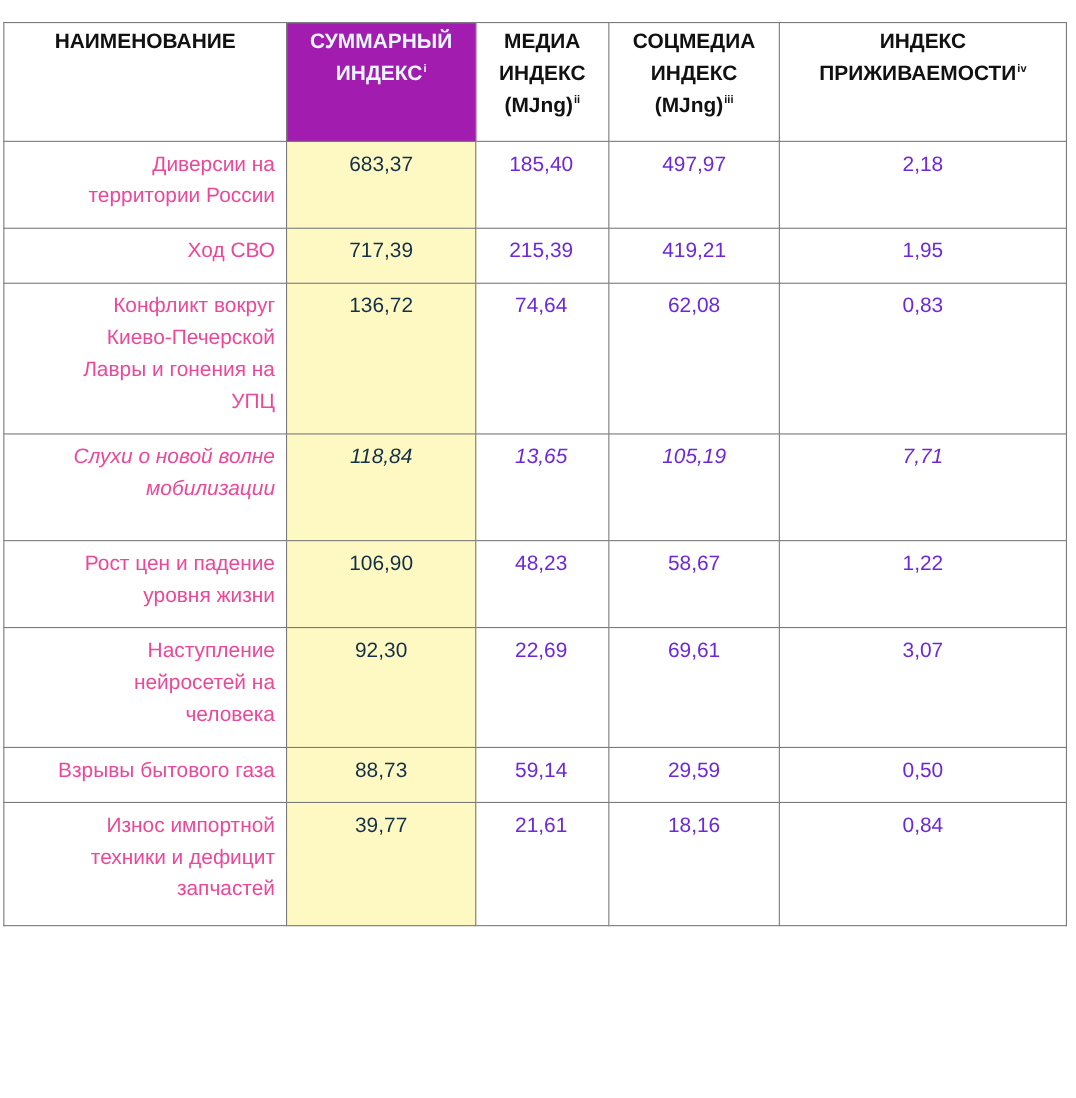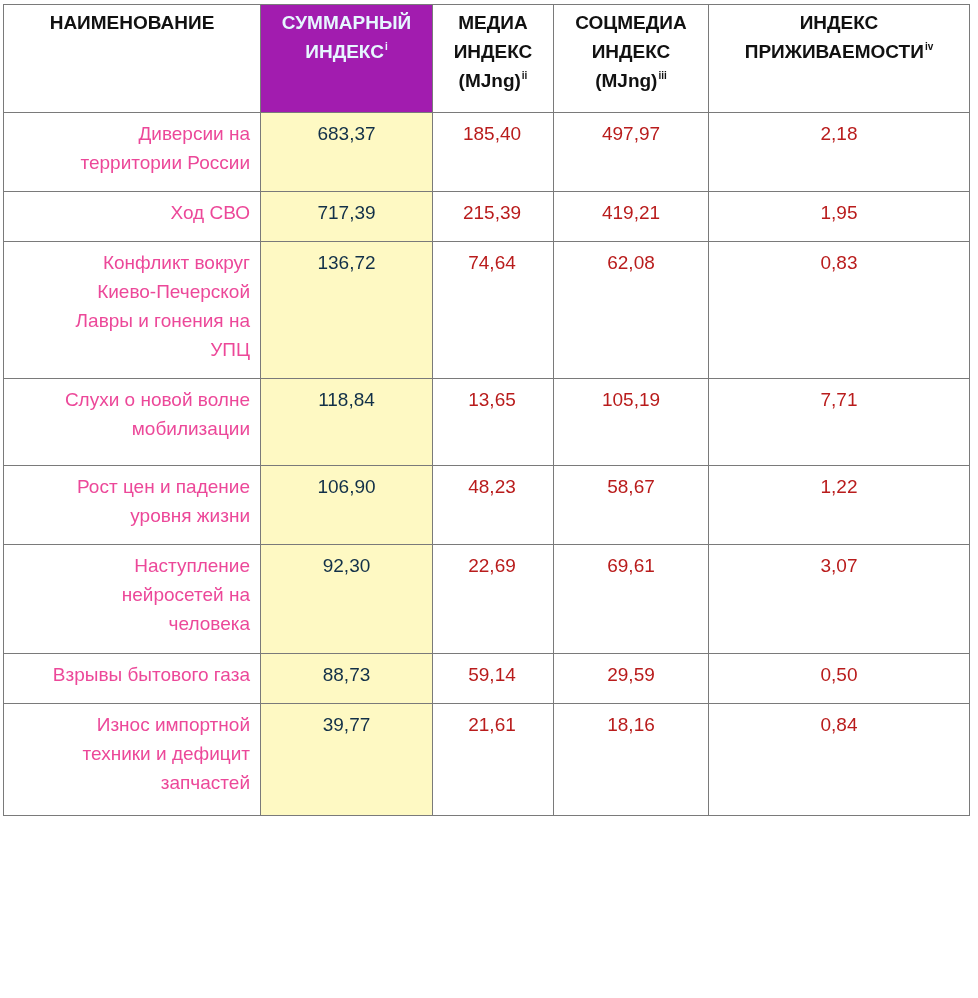--- a/index.html
+++ b/index.html
@@ -10,21 +10,21 @@
       height: 998px;
       overflow: hidden;
     }
     body {
       font-family: "Liberation Sans", "DejaVu Sans", sans-serif;
       color: #1a1a1a;
     }
     table.rating {
       position: absolute;
       left: 3px;
-      top: 4px;
+      top: 20px;
       border-collapse: collapse;
       table-layout: fixed;
       width: 966px;
     }
     table.rating td, table.rating th {
       border: 1.5px solid #7a7a7a;
       vertical-align: top;
       padding: 0;
       font-size: 19px;
       line-height: 29px;
@@ -58,37 +58,37 @@
       margin-left: 1px;
     }
     td.name {
       text-align: right;
       padding: 6px 10px 0 11px !important;
       color: #ec4899;
     }
     td.num {
       text-align: center;
       padding-top: 6px !important;
-      color: #b91c1c;
+      color: #6d28d9;
     }
     td.sum {
       background: #fef9c3;
       color: #123048;
       border-left: 1.5px solid #35596f;
       border-right: 1.5px solid #35596f;
     }
     th.sum-h {
       border-left: 1.5px solid #35596f;
       border-right: 1.5px solid #35596f;
     }
     td.media { text-align: center; padding-right: 2px !important; }
     tr.r1 td { height: 79px; }
     tr.r2 td { height: 50px; }
     tr.r3 td { height: 137px; }
-    tr.r4 td { height: 87px; }
+    tr.r4 td { height: 97px; font-style: italic; }
     tr.r5 td { height: 79px; }
     tr.r6 td { height: 109px; }
     tr.r7 td { height: 50px; }
     tr.r8 td { height: 108px; }
     tr.r9 td { height: 79px; }
     tr.r10 td { height: 112px; }
     table.rating td { box-sizing: border-box; }
     .name-text { display: block; white-space: pre-line; }
   </style>
 </head>

